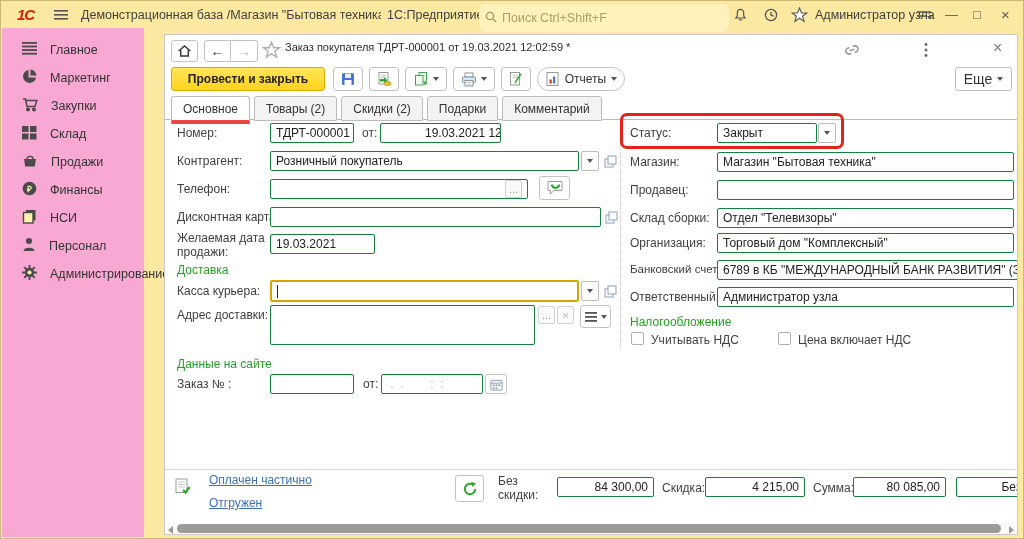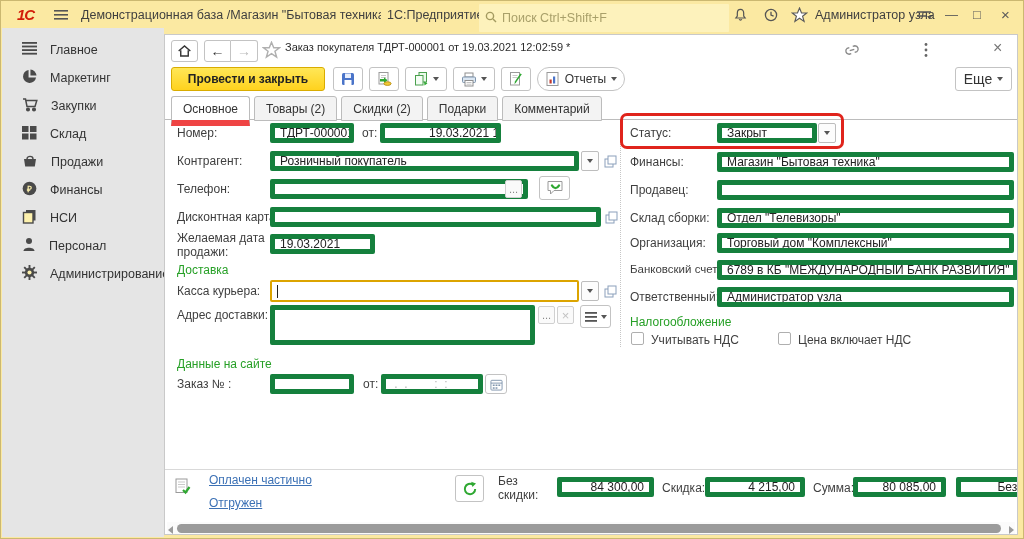--- a/index.html
+++ b/index.html
@@ -3,49 +3,49 @@
 <meta charset="utf-8">
 <style>
   * { box-sizing: border-box; margin: 0; padding: 0; }
   html,body { width:1024px; height:539px; font-family:"Liberation Sans", sans-serif; }
   .window { position:relative; width:1024px; height:539px; background:#fbe9a2; border:1px solid #cbb871; overflow:hidden; }
 
   
   .titlebar { position:absolute; top:0; left:0; right:0; height:27px; font-size:12.5px; color:#3f3f3f; }
   .tb-abs { position:absolute; top:0; height:27px; display:flex; align-items:center; }
   .logo-1c { font-weight:bold; font-style:italic; color:#d21d09; font-size:15px; letter-spacing:-1px; }
-  .search-box { background:#fdf2bc; border-radius:1px; height:28px; top:3px; padding:12px 6px; color:#a9a06a; display:flex; align-items:center; gap:5px; }
+  .search-box { background:#fdf2bc; border-radius:7px; height:28px; top:3px; padding:12px 6px; color:#a9a06a; display:flex; align-items:center; gap:5px; }
   .winbtn { color:#5a5a5a; font-size:13px; }
 
   
-  .sidebar { position:absolute; left:1px; top:27px; width:162px; bottom:1px; background:#e5e5e5; padding-top:8px; }
+  .sidebar { position:absolute; left:1px; top:27px; width:142px; bottom:1px; background:#f9a8d4; padding-top:8px; }
   .side-item { display:flex; align-items:center; height:28px; padding-left:20px; gap:13px; font-size:12.5px; color:#333; cursor:default; }
 
   
   .content { position:absolute; left:163px; top:33px; width:854px; height:501px; background:#fff; border:1px solid #c9c9c9; overflow:hidden; }
 
   .iconbtn { border:1px solid #c3c3c3; border-radius:3px; background:#fff; display:flex; align-items:center; justify-content:center; }
   .caret { width:0; height:0; border-left:3.5px solid transparent; border-right:3.5px solid transparent; border-top:4px solid #555; display:inline-block; }
 
   .form-title { position:absolute; left:120px; top:6px; font-size:11px; color:#2b2b2b; white-space:nowrap; }
 
   .ylw-btn { position:absolute; left:6px; top:32px; width:154px; height:24px; background:linear-gradient(#ffe757,#ffd21e); border:1px solid #d9ac00; border-radius:3px; font-size:12px; font-weight:bold; color:#222; display:flex; align-items:center; justify-content:center; }
   .tbtn { position:absolute; top:32px; height:24px; }
   .more-btn { position:absolute; top:32px; height:24px; font-size:14px; color:#333; gap:5px; padding:0 8px; }
 
   
   .tab { position:relative; display:inline-block; font-size:12px; color:#333; padding:5px 11px 4px 11px; border:1px solid #bcbcbc; border-radius:3px 3px 0 0; margin-right:4px; background:#f3f3f3; top:1px; }
-  .tab.active { background:#fff; border-bottom:6px solid #ef4444; z-index:3; }
+  .tab.active { background:#fff; border-bottom:4px solid #ef4444; z-index:3; }
   .tabs-row { position:absolute; left:6px; top:60px; height:25px; z-index:2; white-space:nowrap; }
   .tabs-line { position:absolute; left:0; right:0; top:84px; border-top:1px solid #bcbcbc; }
 
   
   .lbl { position:absolute; font-size:12px; color:#3f3f3f; }
   .ghead { position:absolute; font-size:12px; color:#27a027; }
-  .fld { position:absolute; height:20px; border:5px solid #15803d; border-radius:2px; background:#fff; font-size:12px; color:#222; display:flex; align-items:center; padding:0 5px; white-space:nowrap; overflow:hidden; }
+  .fld { position:absolute; height:20px; border:1px solid #15803d; border-radius:2px; background:#fff; font-size:12px; color:#222; display:flex; align-items:center; padding:0 5px; white-space:nowrap; overflow:hidden; }
   .fld.num { justify-content:flex-end; }
   .combo { position:absolute; height:20px; width:18px; border:1px solid #bdbdbd; border-radius:2px; background:#fcfcfc; display:flex; align-items:center; justify-content:center; }
   .openb { position:absolute; width:16px; height:18px; display:flex; align-items:center; justify-content:center; }
   .dots-btn { position:absolute; height:18px; width:17px; border:1px solid #d0d0d0; border-radius:2px; background:#fafafa; color:#8a8a8a; font-size:11px; display:flex; align-items:center; justify-content:center; }
   .focus-fld { border:2px solid #dca400 !important; }
   .cursor-bar { width:1px; height:13px; background:#222; }
   .dot-divider { position:absolute; left:455px; top:84px; height:228px; border-left:1px dotted #c6c6c6; }
   .red-box { position:absolute; left:455px; top:78px; width:224px; height:36px; border:3px solid #e0241c; border-radius:7px; z-index:5; pointer-events:none; }
   .cb { position:absolute; width:13px; height:13px; border:1px solid #afafaf; border-radius:2px; background:#fff; }
 
@@ -385,21 +385,21 @@
 
     <div class="dot-divider"></div>
 
     <span class="lbl" style="left:465px; top:91px;">Статус:</span>
     <div class="fld" style="left:552px; top:88px; width:100px;">Закрыт</div>
     <div class="combo" style="left:653px; top:88px;">
         <span class="caret"></span>
       </div>
     <div class="red-box"></div>
 
-    <span class="lbl" style="left:465px; top:120px;">Финансы:</span>
+    <span class="lbl" style="left:465px; top:120px;">Магазин:</span>
     <div class="fld" style="left:552px; top:117px; width:297px;">Магазин "Бытовая техника"</div>
 
     <span class="lbl" style="left:465px; top:148px;">Продавец:</span>
     <div class="fld" style="left:552px; top:145px; width:297px;"></div>
 
     <span class="lbl" style="left:465px; top:176px;">Склад сборки:</span>
     <div class="fld" style="left:552px; top:173px; width:297px;">Отдел "Телевизоры"</div>
 
     <span class="lbl" style="left:465px; top:201px;">Организация:</span>
     <div class="fld" style="left:552px; top:198px; width:297px;">Торговый дом "Комплексный"</div>

